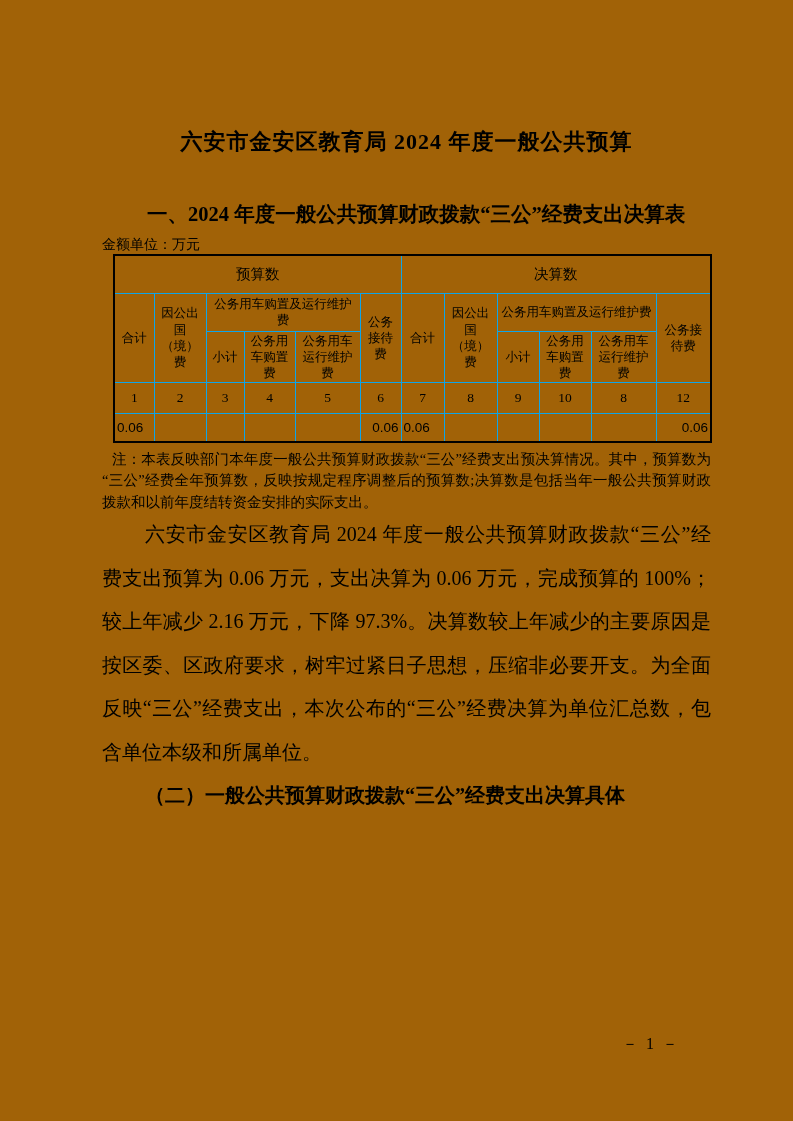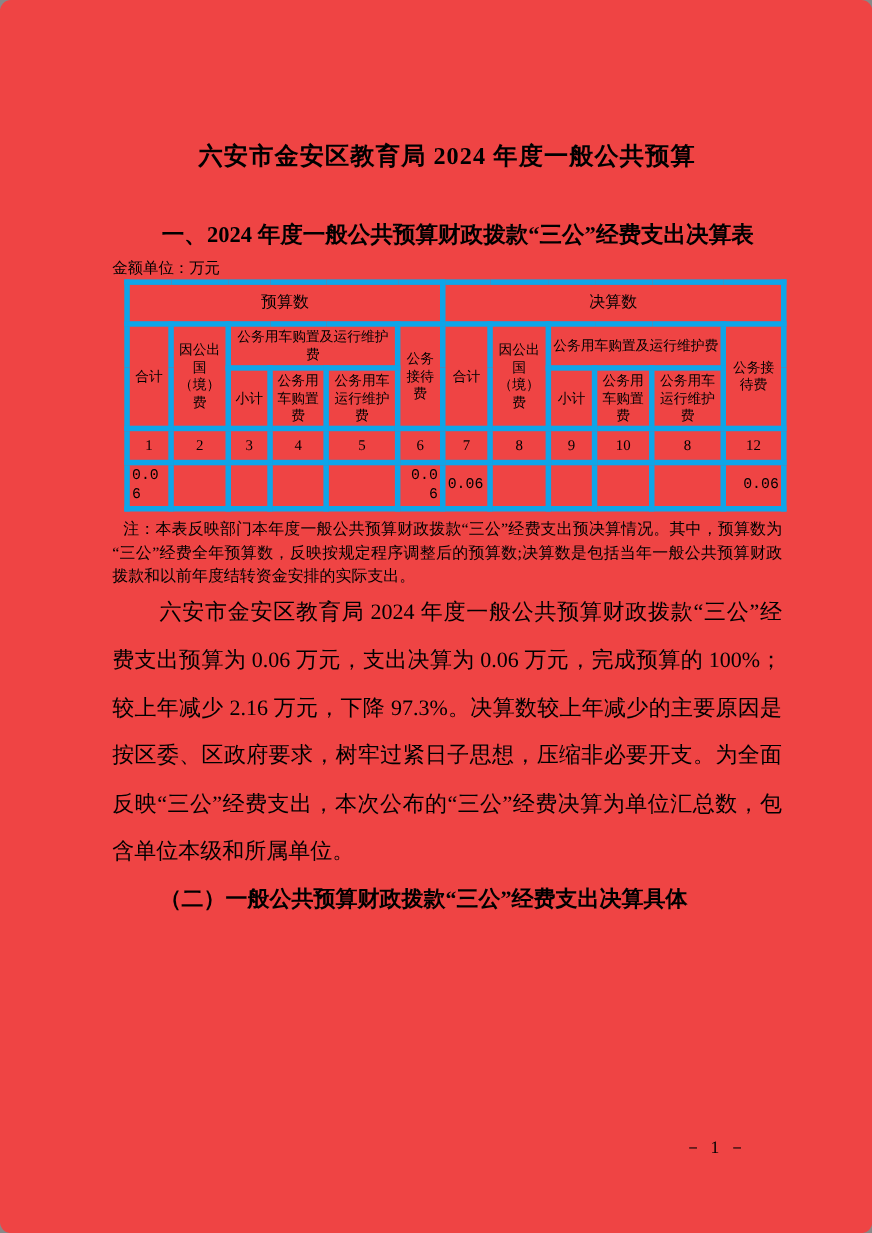--- a/index.html
+++ b/index.html
@@ -1,46 +1,45 @@
 <!DOCTYPE html>
 <html lang="zh"><head>
 <meta charset="utf-8">
 <style>
   html,body{margin:0;padding:0;background:#888;}
   .page{
-    width:793px;height:1121px;background:#ef4444;color:#000;
+    width:793px;height:1121px;background:#a16207;color:#000;
     font-family:"Liberation Serif","DejaVu Serif",serif;
     position:relative;box-sizing:border-box;
     padding:118px 82px 0 102px;overflow:hidden;
     margin:0 auto;
-    border-radius:10px;
   }
   .doc-title{
     text-align:center;font-weight:bold;font-size:22px;line-height:48px;
     letter-spacing:1px;
   }
   .sec1-heading{
     margin:26px 0 0 0;font-weight:bold;font-size:20.5px;line-height:44px;
     text-align:justify;text-indent:2.2em;word-break:break-all;
   }
   .unit-label{
     font-size:14px;line-height:18px;margin:0;
   }
   table.sgk{
     table-layout:fixed;border-collapse:collapse;width:597px;margin-left:11px;
     border:2px solid #000;
   }
   table.sgk td{
-    border:5px solid #0ea5e9;text-align:center;vertical-align:middle;
+    border:1px solid #0ea5e9;text-align:center;vertical-align:middle;
     font-size:12.5px;line-height:1.3;padding:1px 2px;word-break:break-all;
     font-family:"Liberation Sans","DejaVu Sans",sans-serif;
   }
   table.sgk .grp{font-size:14.5px;}
   table.sgk .num{font-size:13.5px;font-family:"Liberation Serif",serif;}
-  table.sgk .val{font-size:13.5px;font-family:Liberation Mono, monospace;}
+  table.sgk .val{font-size:13.5px;font-family:Liberation Sans, sans-serif;}
   table.sgk .va-l{text-align:left;}
   table.sgk .va-r{text-align:right;}
   .tbl-note{
     margin:6px 0 0 0;font-size:14.5px;line-height:21.5px;text-align:justify;
     text-indent:10px;word-break:break-all;
   }
   .body-par{
     margin:0;font-size:20px;line-height:43.5px;text-align:justify;
     text-indent:2.15em;word-break:break-all;
   }

